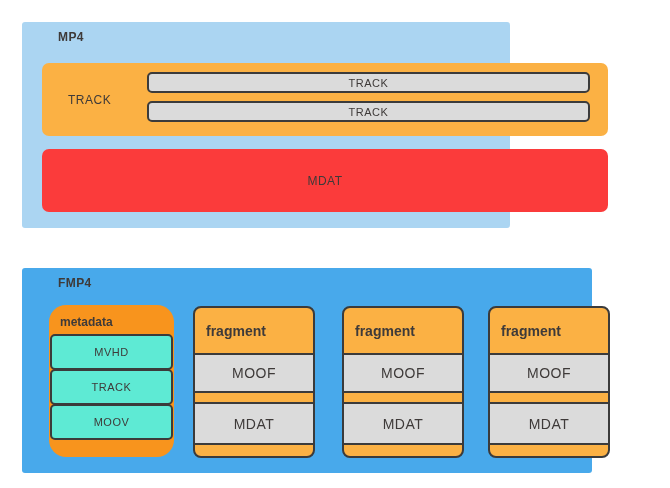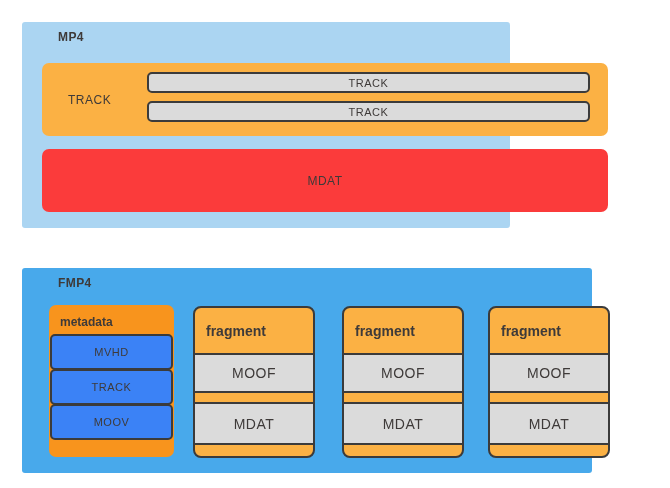--- a/index.html
+++ b/index.html
@@ -38,29 +38,29 @@
   
   .mdat-main {
     position:absolute; left:20px; top:127px; width:566px; height:63px;
     background:#fb3b3b; border-radius:7px;
     display:flex; align-items:center; justify-content:center;
     font-size:12px; letter-spacing:.5px;
   }
   
   .metadata {
     position:absolute; left:27px; top:37px; width:125px; height:152px;
-    background:#f8941d; border-radius:7px;
+    background:#f8941d; border-radius:17px;
   }
   .metadata-label {
     padding:10px 0 0 11px; font-size:12px; font-weight:700; height:19px;
     box-sizing:content-box;
   }
   .meta-items { margin:0 1px; }
   .meta-item {
-    box-sizing:border-box; height:36px; background:#3b82f6;
+    box-sizing:border-box; height:36px; background:#5eead4;
     border:2px solid #3b3b3b; border-radius:5px; margin-top:-1px;
     display:flex; align-items:center; justify-content:center;
     font-size:11px; letter-spacing:.5px;
   }
   .meta-item:first-child { margin-top:0; }
   
   .fragment {
     position:absolute; top:38px; width:122px; height:152px;
     box-sizing:border-box; background:#fbb144;
     border:2px solid #3b3b3b; border-radius:8px; overflow:hidden;

